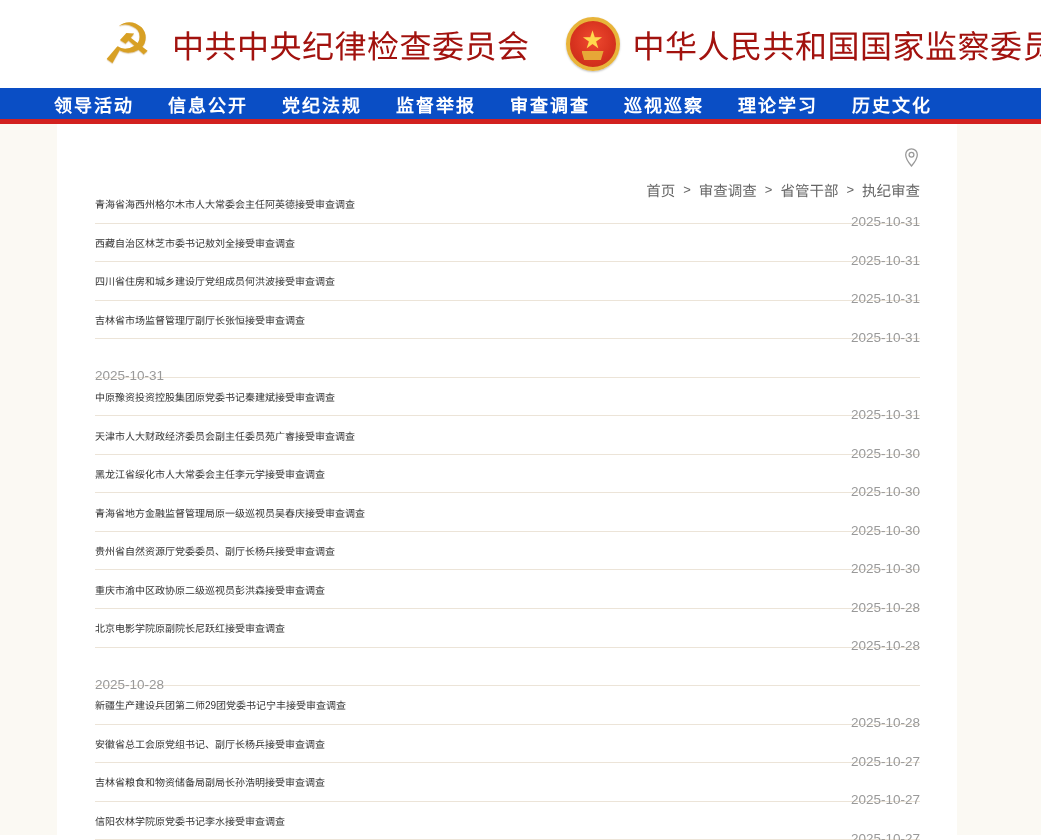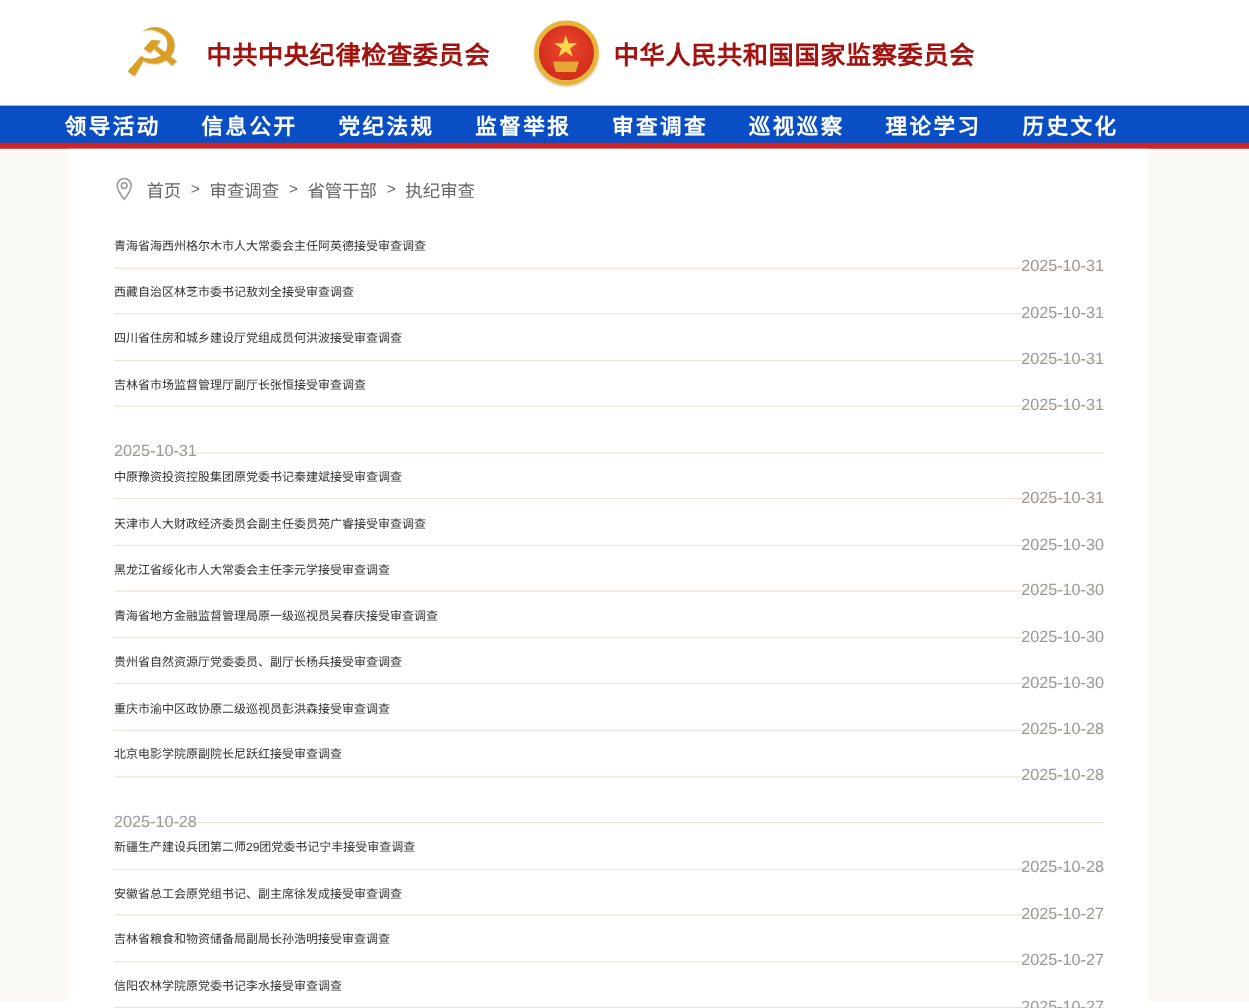--- a/index.html
+++ b/index.html
@@ -13,22 +13,22 @@
   html,body{width:1041px;height:840px;overflow:hidden;}
   body{font-family:"Liberation Sans", sans-serif;background:#fff;}
 
   
   .site-header{
     height:88px;background:#fff;display:flex;align-items:center;
     padding-left:95px;gap:36px;
   }
   .brand{display:flex;align-items:center;gap:13px;cursor:pointer;}
   .brand-title{
-    font-family:"Liberation Serif", serif;font-weight:700;
-    font-size:21px;color:var(--brand_red);letter-spacing:.5px;white-space:nowrap;
+    font-family:"Liberation Serif", serif;font-weight:400;
+    font-size:32px;color:var(--brand_red);letter-spacing:.5px;white-space:nowrap;
   }
   .party-emblem{
     font-size:56px;line-height:1;color:var(--party_gold);
     width:64px;height:64px;display:flex;align-items:center;justify-content:center;
     text-shadow:0 1px 1px rgba(160,100,0,.35);
   }
   .national-emblem{
     width:54px;height:54px;border-radius:50%;
     background:radial-gradient(circle at 50% 42%, #ef4a30 0%, #d8331f 55%, #c22a18 100%);
     border:4px solid var(--emblem_gold);
@@ -56,22 +56,22 @@
 
   
   .page-body{height:711px;background:var(--page_bg);}
   .content{
     margin-left:57px;width:900px;height:100%;
     background:var(--content_bg);padding:0 37px 0 38px;
   }
 
   
   .breadcrumb{
-    display:flex;align-items:flex-start;gap:10px;
-    padding-top:23px;height:52px;
+    display:flex;align-items:flex-end;gap:10px;
+    padding-top:23px;height:52px;flex-direction:column;
   }
   .pin{display:flex;align-items:center;}
   .bc-items{display:flex;align-items:center;gap:8px;color:var(--breadcrumb_text);font-size:14.5px;}
   .bc-item{color:var(--breadcrumb_text);text-decoration:none;cursor:pointer;white-space:nowrap;}
   .bc-sep{color:var(--breadcrumb_text);font-size:13px;}
 
   
   .news-list{list-style:none;margin-top:9px;}
   .news-row{
     height:38.55px;display:flex;align-items:center;justify-content:space-between;
@@ -204,21 +204,21 @@
         <li class="news-row">
           <span class="news-date">2025-10-28</span>
         </li>
 
         <li class="news-row">
           <a class="news-title">新疆生产建设兵团第二师29团党委书记宁丰接受审查调查</a>
           <span class="news-date">2025-10-28</span>
         </li>
 
         <li class="news-row">
-          <a class="news-title">安徽省总工会原党组书记、副主席徐发成接受审查调查</a>
+          <a class="news-title">安徽省总工会原党组书记、副厅长杨兵接受审查调查</a>
           <span class="news-date">2025-10-27</span>
         </li>
 
         <li class="news-row">
           <a class="news-title">吉林省粮食和物资储备局副局长孙浩明接受审查调查</a>
           <span class="news-date">2025-10-27</span>
         </li>
 
         <li class="news-row">
           <a class="news-title">信阳农林学院原党委书记李水接受审查调查</a>

